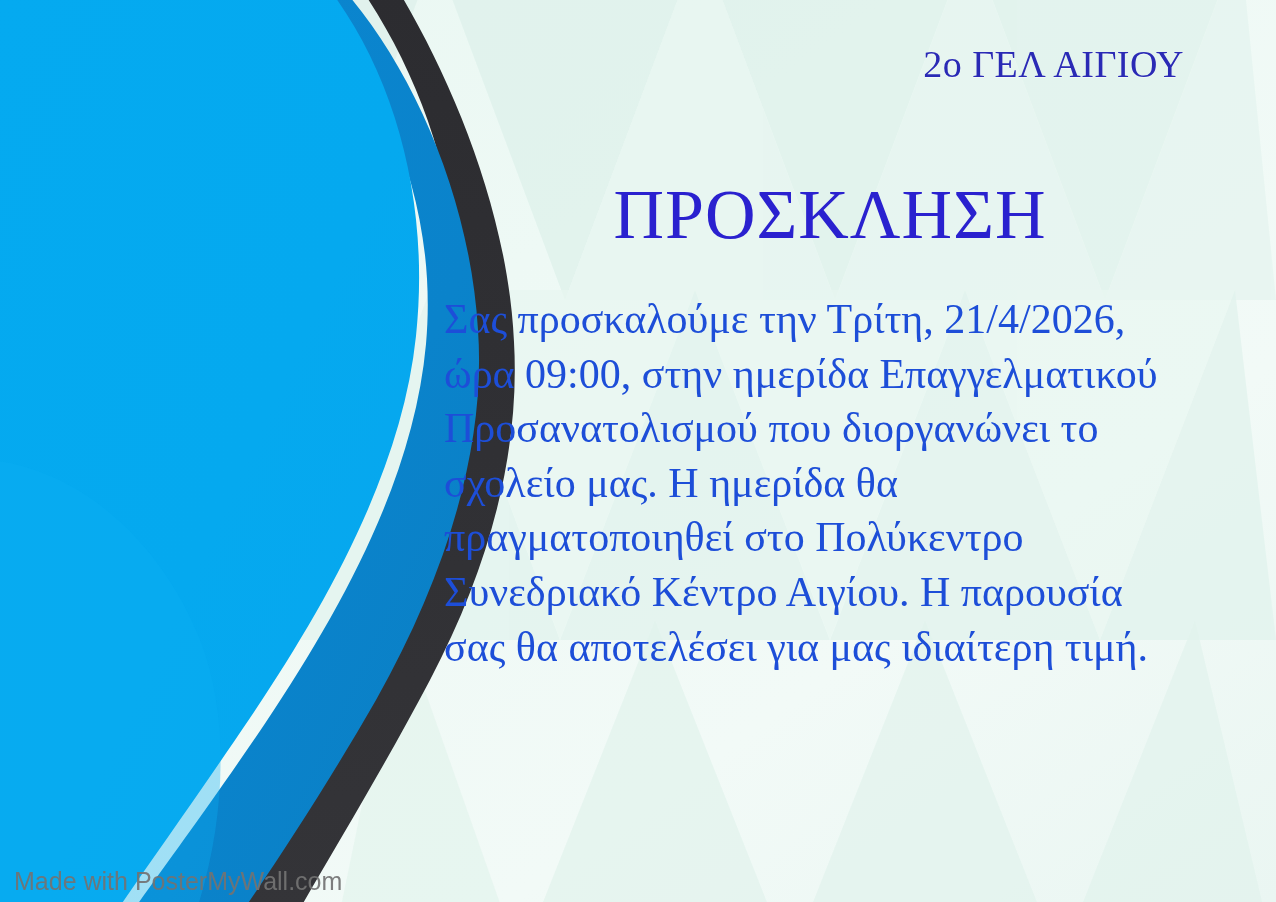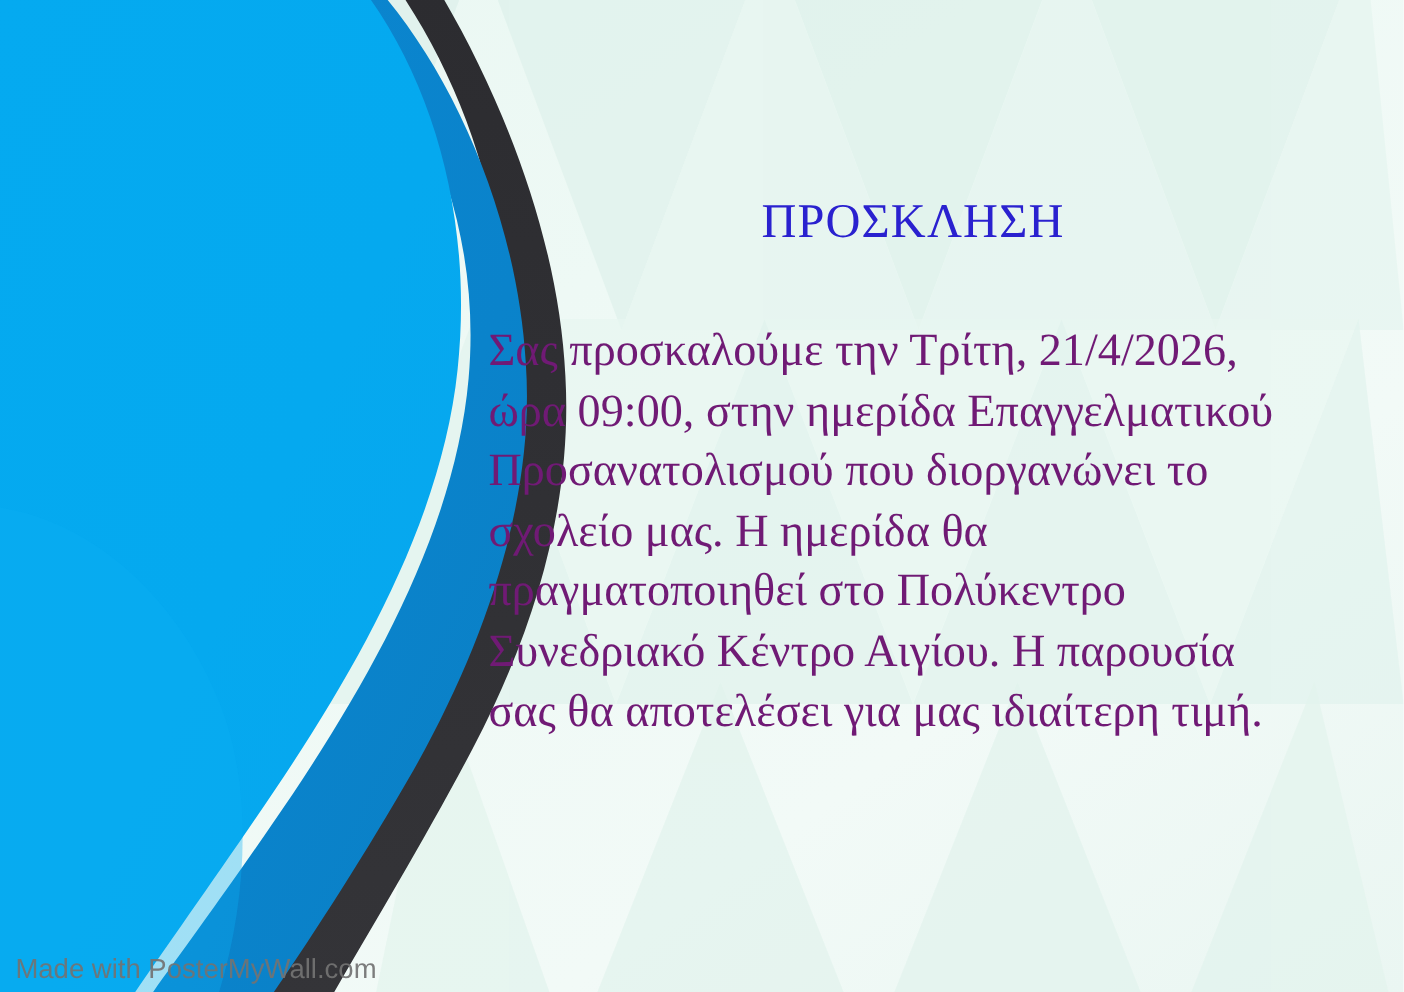--- a/index.html
+++ b/index.html
@@ -51,34 +51,34 @@
     white-space: nowrap;
     text-shadow: 0 1px 0 rgba(255,255,255,0.45);
   }
 
   #poster-title {
     position: absolute;
     left: 450px;
     top: 178px;
     width: 760px;
     text-align: center;
-    font-size: 44px;
+    font-size: 70px;
     line-height: 1.05;
     color: #2a21cf;
     letter-spacing: 1px;
   }
 
   #invite-body {
     position: absolute;
     left: 444px;
     top: 292px;
     width: 790px;
     font-size: 42px;
     line-height: 54.6px;
-    color: #701a75;
+    color: #1d4ed8;
     text-align: left;
     white-space: pre-wrap;
   }
 
   #watermark {
     position: absolute;
     z-index: 6;
     left: 14px;
     bottom: 8px;
     font-family: "Liberation Sans", "DejaVu Sans", sans-serif;
@@ -185,20 +185,21 @@
 
     <path d="M -10 460
              C 80 470, 160 540, 200 640
              C 230 716, 226 820, 196 912
              L -10 912
              Z" fill="#0cb0f3" opacity="0.35"></path>
   </svg>
 
   <div class="content">
 
+    <div id="school-name">2ο ΓΕΛ ΑΙΓΙΟΥ</div>
 
     <div id="poster-title">ΠΡΟΣΚΛΗΣΗ</div>
 
     <div id="invite-body">Σας προσκαλούμε την Τρίτη, 21/4/2026,<br>ώρα 09:00, στην ημερίδα Επαγγελματικού<br>Προσανατολισμού που διοργανώνει το<br>σχολείο μας. Η ημερίδα θα<br>πραγματοποιηθεί στο Πολύκεντρο<br>Συνεδριακό Κέντρο Αιγίου. Η παρουσία<br>σας θα αποτελέσει για μας ιδιαίτερη τιμή.</div>
 
   </div>
 
   <div id="watermark">Made with PosterMyWall.com</div>
 
 </div>

